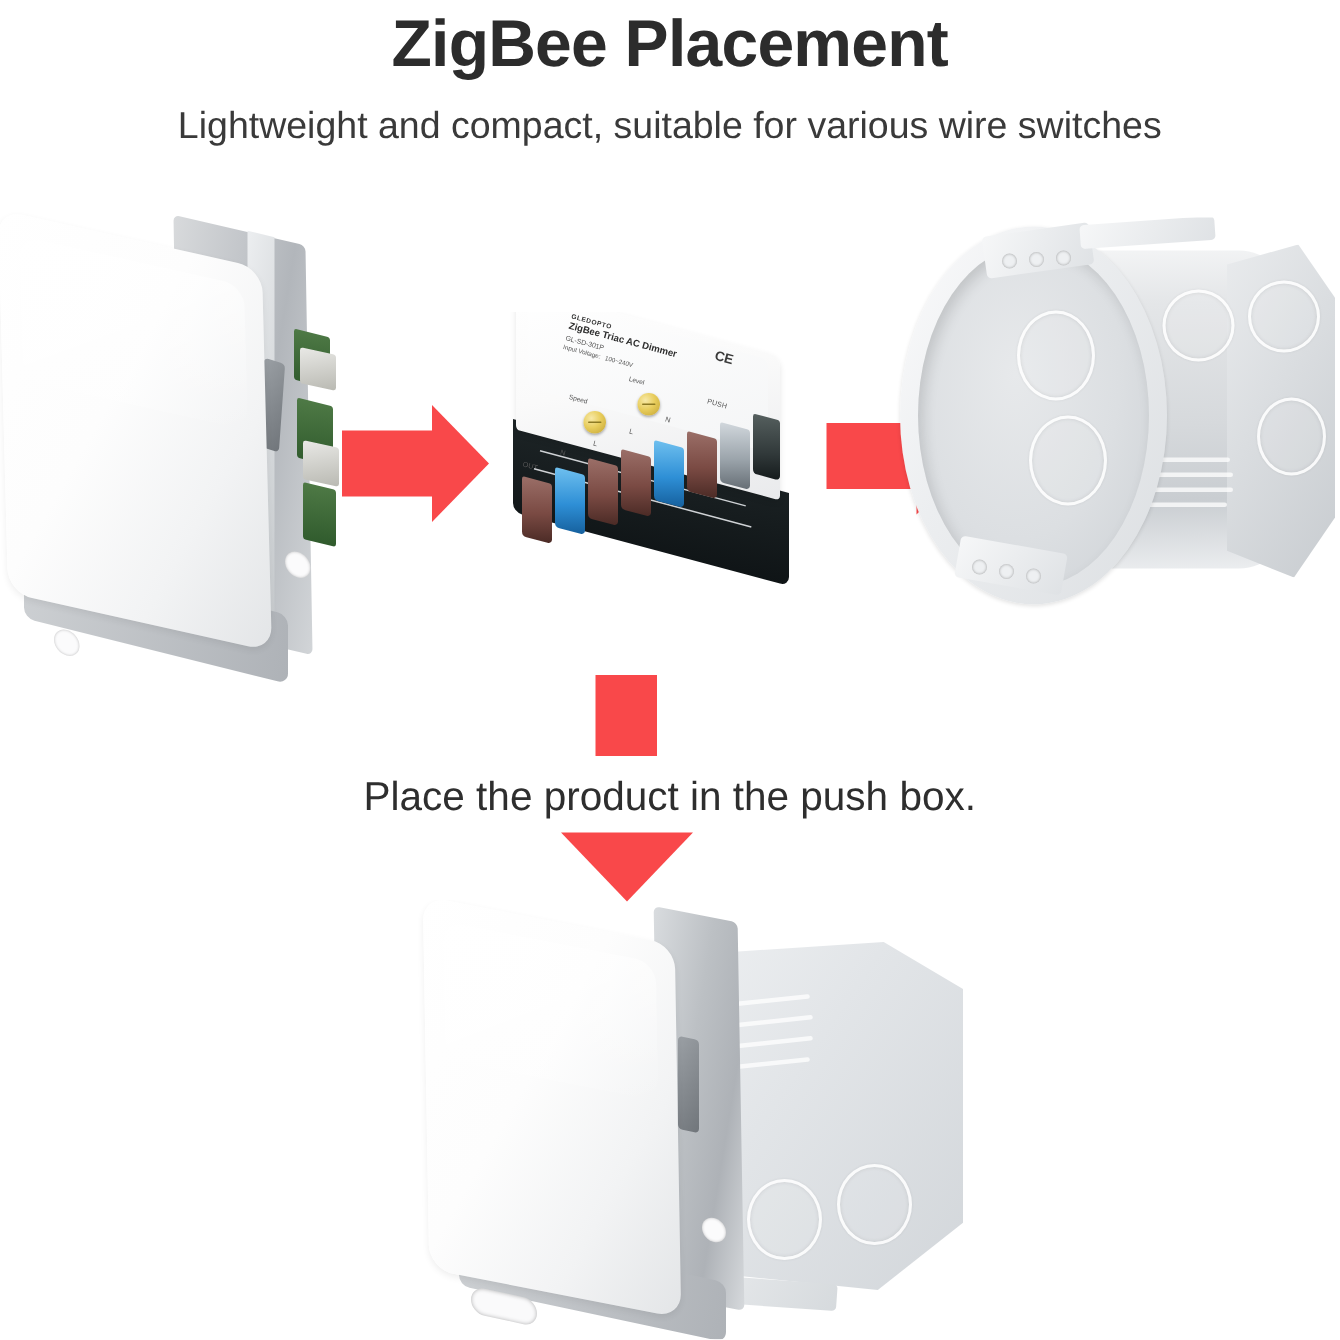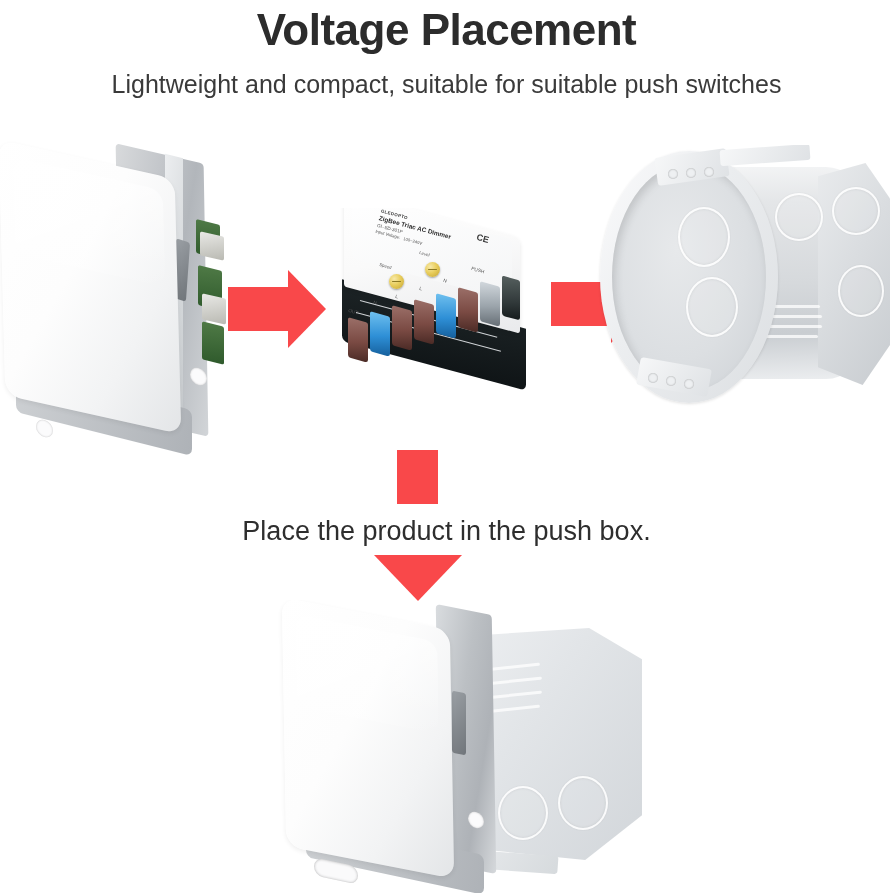--- a/index.html
+++ b/index.html
@@ -231,22 +231,22 @@
     border-radius: 2px;
   }
 
   .clip { overflow: hidden; }
 </style>
 </head>
 <body>
 
 <div id="page">
 
-  <div class="title">Voltage Placement</div>
-  <div class="subtitle">Lightweight and compact, suitable for suitable push switches</div>
+  <div class="title">ZigBee Placement</div>
+  <div class="subtitle">Lightweight and compact, suitable for various wire switches</div>
 
   <div class="photo" style="left:0px; top:140px; width:250px; height:310px;">
 
     <div class="switch-frame" style="left:118px; top:14px; width:88px; height:272px;
                 transform: skewY(14deg) rotate(-1deg); border-radius:4px;"></div>
     <div class="switch-frame" style="left:165px; top:16px; width:18px; height:268px;
                 transform: skewY(14deg); background:linear-gradient(100deg,#eceef0,#c6cacd);"></div>
 
     <div class="switch-pcb" style="left:196px; top:82px; width:24px; height:34px; transform:skewY(14deg);"></div>
     <div class="switch-term" style="left:200px; top:94px; width:24px; height:24px; transform:skewY(12deg);"></div>

